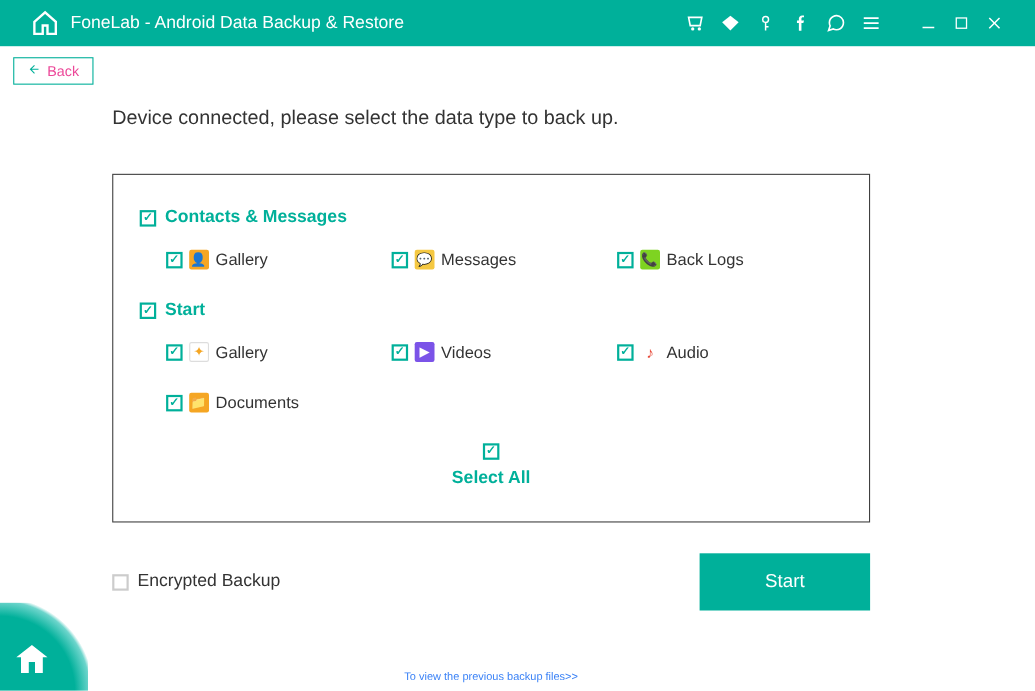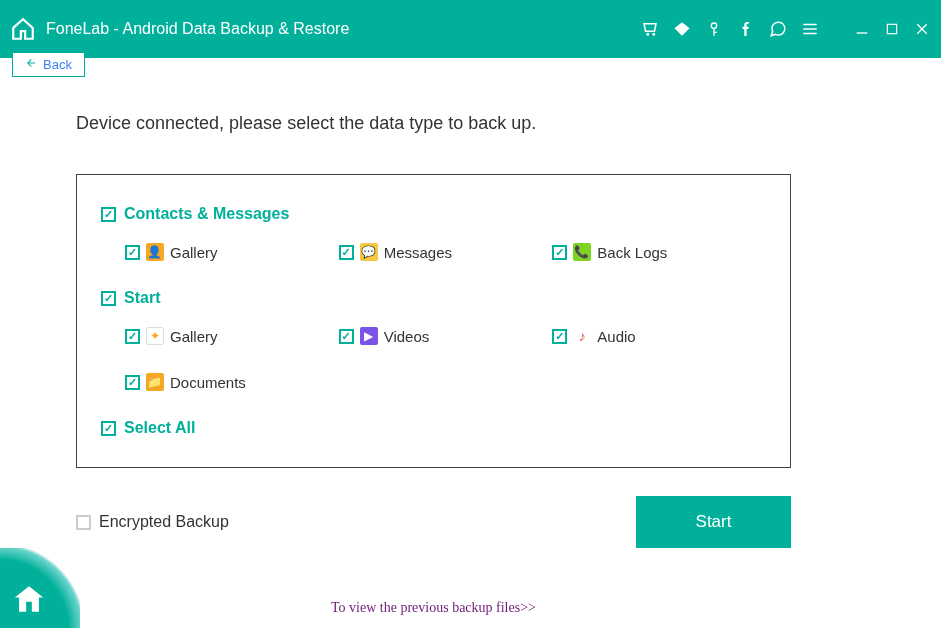--- a/index.html
+++ b/index.html
@@ -5,25 +5,25 @@
     * { margin: 0; padding: 0; box-sizing: border-box; }
     body {
       width: 941px;
       height: 628px;
       font-family: Arial, sans-serif;
       background: #ffffff;
       position: relative;
       overflow: hidden;
     }
     .titlebar {
-      height: 58px;
+      height: 42px;
       background: #00b09a;
       display: flex;
       align-items: center;
-      padding: 0 10px;
+      padding: 0 28px;
       color: #ffffff;
       gap: 47px;
     }
     .titlebar-left {
       display: flex;
       align-items: center;
       gap: 10px;
     }
     .home-logo-icon {
       width: 26px;
@@ -52,30 +52,30 @@
       align-items: center;
       gap: 12px;
       margin-left: 20px;
     }
     .back-button {
       position: absolute;
       top: 52px;
       left: 12px;
       border: 1px solid #00b09a;
       background: #ffffff;
-      color: #3b82f6;
+      color: #ec4899;
       padding: 4px 12px;
       font-size: 13px;
       display: flex;
       align-items: center;
       gap: 6px;
       cursor: pointer;
     }
     .content {
-      padding: 55px 150px 0 76px;
+      padding: 55px 150px 0 102px;
     }
     .instruction {
       font-size: 18px;
       color: #333333;
       margin-bottom: 40px;
     }
     .selection-panel {
       border: 1px solid #404040;
       padding: 30px 24px 30px 24px;
     }
@@ -144,20 +144,21 @@
     .icon-videos { background: #7b53e8; }
     .icon-audio { background: #ffffff; color: #e74c3c; font-size: 14px; }
     .icon-documents { background: #f5a623; }
     .select-all-row {
       display: flex;
       align-items: center;
       gap: 8px;
       color: #00b09a;
       font-size: 16px;
       font-weight: 600;
+      flex-direction: column;
     }
     .footer-row {
       display: flex;
       align-items: center;
       justify-content: space-between;
       margin-top: 28px;
       gap: 43px;
     }
     .encrypted-row {
       display: flex;
@@ -174,25 +175,24 @@
       width: 155px;
       height: 52px;
       font-size: 17px;
       cursor: pointer;
     }
     .view-previous {
       text-align: center;
       margin-top: 50px;
     }
     .view-previous-link {
-      color: #701a75;
-      font-size: 14px;
+      color: #3b82f6;
+      font-size: 10px;
       text-decoration: none;
       cursor: pointer;
-      font-family: Liberation Serif, serif;
     }
     .corner-home {
       position: absolute;
       bottom: 0;
       left: 0;
       width: 80px;
       height: 80px;
       background: radial-gradient(circle at 0% 100%, #00b09a 0%, #00b09a 60%, #6dd5cc 72%, transparent 75%);
       display: flex;
       align-items: center;

